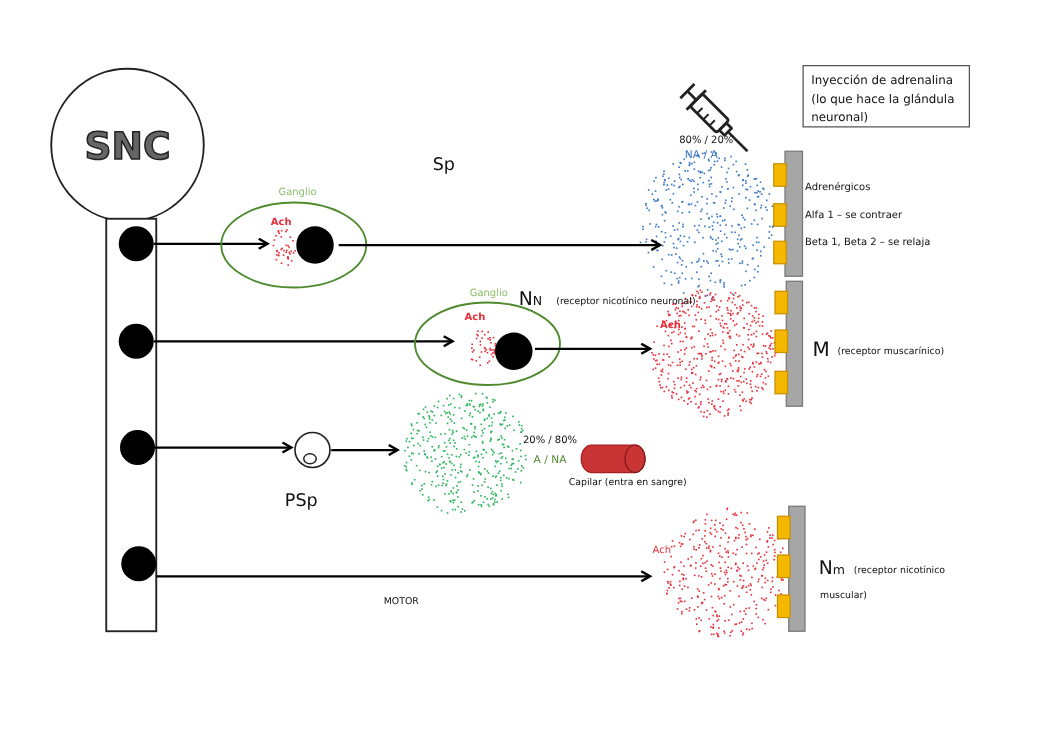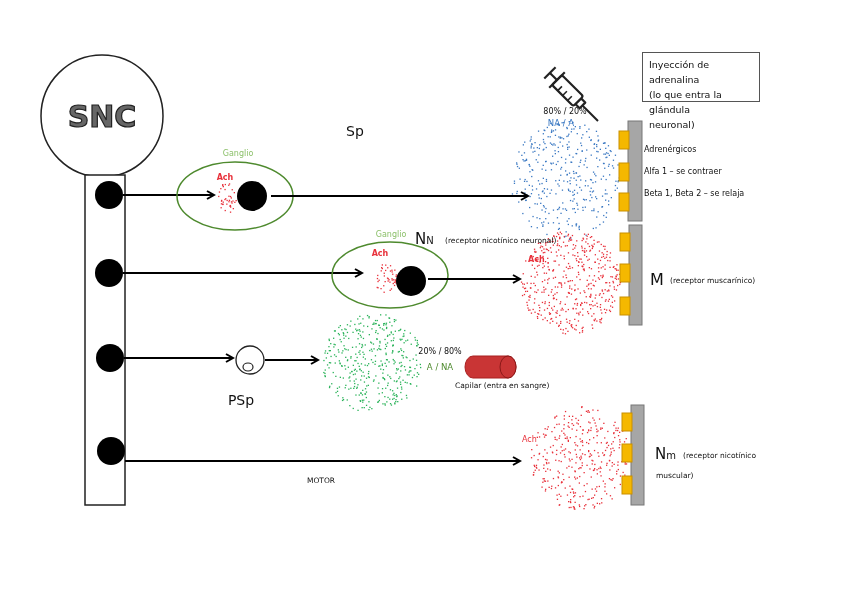--- a/index.html
+++ b/index.html
@@ -1,19 +1,19 @@
 <!DOCTYPE html>
 <html><head>
 <meta charset="utf-8">
 <style>
   html, body { margin:0; padding:0; background:#ffffff; }
   body { width:848px; height:599px; position:relative; overflow:hidden; font-family:"Liberation Sans", sans-serif; }
   svg#diagram { position:absolute; left:0; top:0; }
   #infobox {
-    position:absolute; left:642px; top:52px; width:118px; height:50px;
+    position:absolute; left:642px; top:52px; width:134px; height:50px;
     border:1.2px solid #555; background:#fff; padding:4px 6px; box-sizing:border-box;
     font-family:"DejaVu Sans", sans-serif; font-size:9.5px; line-height:15px; color:#111;
   }
 </style>
 </head>
 <body>
 
 <svg id="diagram" width="848" height="599" viewBox="0 0 848 599" xmlns="http://www.w3.org/2000/svg">
   <defs>
     <marker id="arrow" markerWidth="10" markerHeight="10" refX="8" refY="5" orient="auto" markerUnits="userSpaceOnUse">
@@ -1842,15 +1842,15 @@
   <rect x="622" y="413" width="10" height="18" fill="#f5b800" stroke="#c98f00" stroke-width="1"></rect>
   <rect x="622" y="444" width="10" height="18" fill="#f5b800" stroke="#c98f00" stroke-width="1"></rect>
   <rect x="622" y="476" width="10" height="18" fill="#f5b800" stroke="#c98f00" stroke-width="1"></rect>
   <text x="655" y="459" font-family="DejaVu Sans, sans-serif" font-size="15" fill="#111"><tspan>N</tspan><tspan font-size="10">m</tspan></text>
   <text x="683" y="458" font-family="DejaVu Sans, sans-serif" font-size="7.5" fill="#111">(receptor nicotínico</text>
   <text x="656" y="478" font-family="DejaVu Sans, sans-serif" font-size="7.5" fill="#111">muscular)</text>
 </svg>
 
 <div id="infobox">
   <div>Inyección de adrenalina</div>
-  <div>(lo que entra la glándula</div>
+  <div>(lo que hace la glándula</div>
   <div>neuronal)</div>
 </div>
 
 </body></html>

